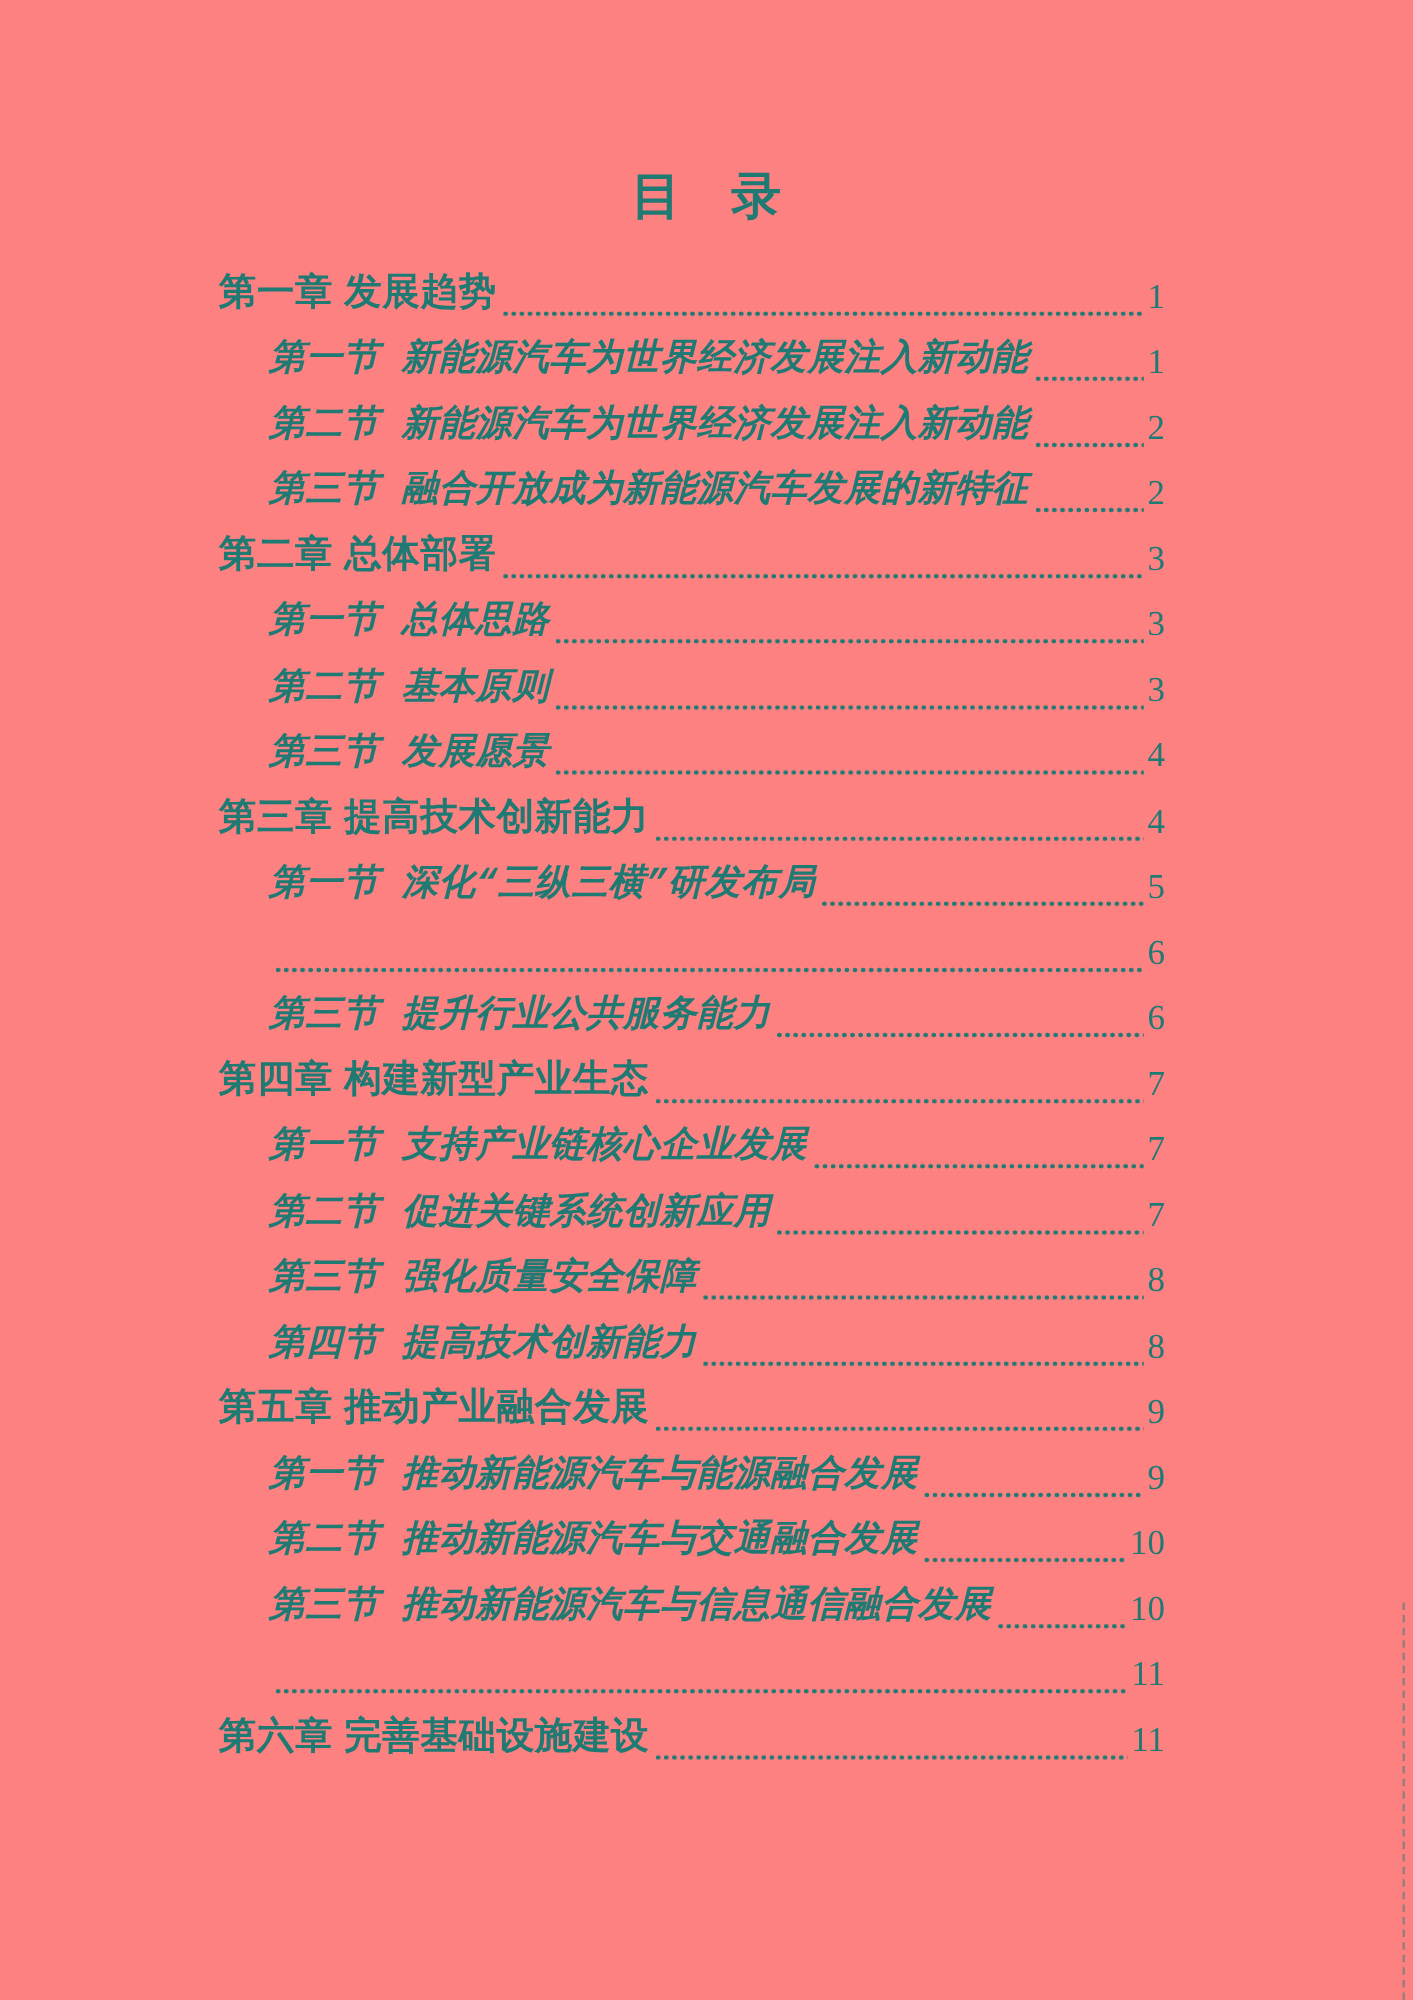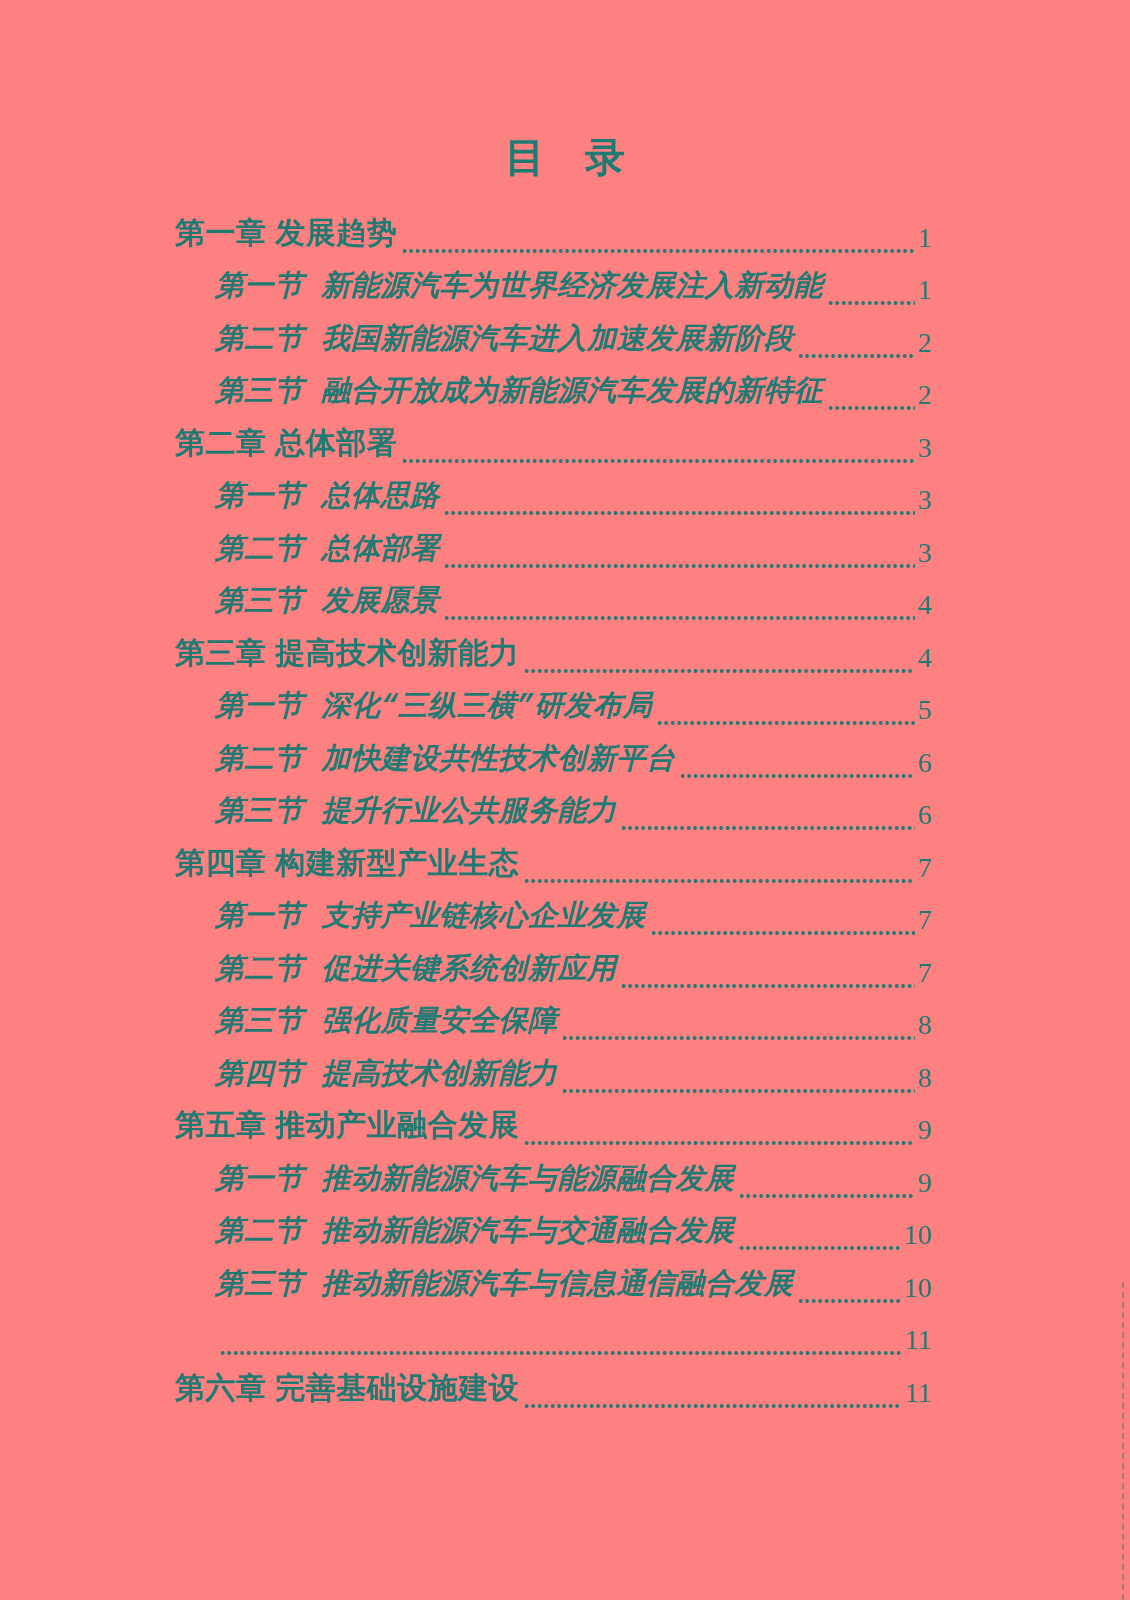--- a/index.html
+++ b/index.html
@@ -89,61 +89,60 @@
     <span class="entry-title">第一章 发展趋势</span>
     <span class="dots"></span>
     <span class="pagenum">1</span>
   </div>
       <div class="row section">
     <span class="entry-title">第一节 新能源汽车为世界经济发展注入新动能</span>
     <span class="dots"></span>
     <span class="pagenum">1</span>
   </div>
       <div class="row section">
-    <span class="entry-title">第二节 我国新能源汽车进入加速发展新阶段</span>
+    <span class="entry-title">第二节 新能源汽车为世界经济发展注入新动能</span>
     <span class="dots"></span>
     <span class="pagenum">2</span>
   </div>
       <div class="row section">
     <span class="entry-title">第三节 融合开放成为新能源汽车发展的新特征</span>
     <span class="dots"></span>
     <span class="pagenum">2</span>
   </div>
       <div class="row chapter">
     <span class="entry-title">第二章 总体部署</span>
     <span class="dots"></span>
     <span class="pagenum">3</span>
   </div>
       <div class="row section">
     <span class="entry-title">第一节 总体思路</span>
     <span class="dots"></span>
     <span class="pagenum">3</span>
   </div>
       <div class="row section">
-    <span class="entry-title">第二节 总体部署</span>
+    <span class="entry-title">第二节 基本原则</span>
     <span class="dots"></span>
     <span class="pagenum">3</span>
   </div>
       <div class="row section">
     <span class="entry-title">第三节 发展愿景</span>
     <span class="dots"></span>
     <span class="pagenum">4</span>
   </div>
       <div class="row chapter">
     <span class="entry-title">第三章 提高技术创新能力</span>
     <span class="dots"></span>
     <span class="pagenum">4</span>
   </div>
       <div class="row section">
     <span class="entry-title">第一节 深化“三纵三横”研发布局</span>
     <span class="dots"></span>
     <span class="pagenum">5</span>
   </div>
       <div class="row section">
-    <span class="entry-title">第二节 加快建设共性技术创新平台</span>
     <span class="dots"></span>
     <span class="pagenum">6</span>
   </div>
       <div class="row section">
     <span class="entry-title">第三节 提升行业公共服务能力</span>
     <span class="dots"></span>
     <span class="pagenum">6</span>
   </div>
       <div class="row chapter">
     <span class="entry-title">第四章 构建新型产业生态</span>

